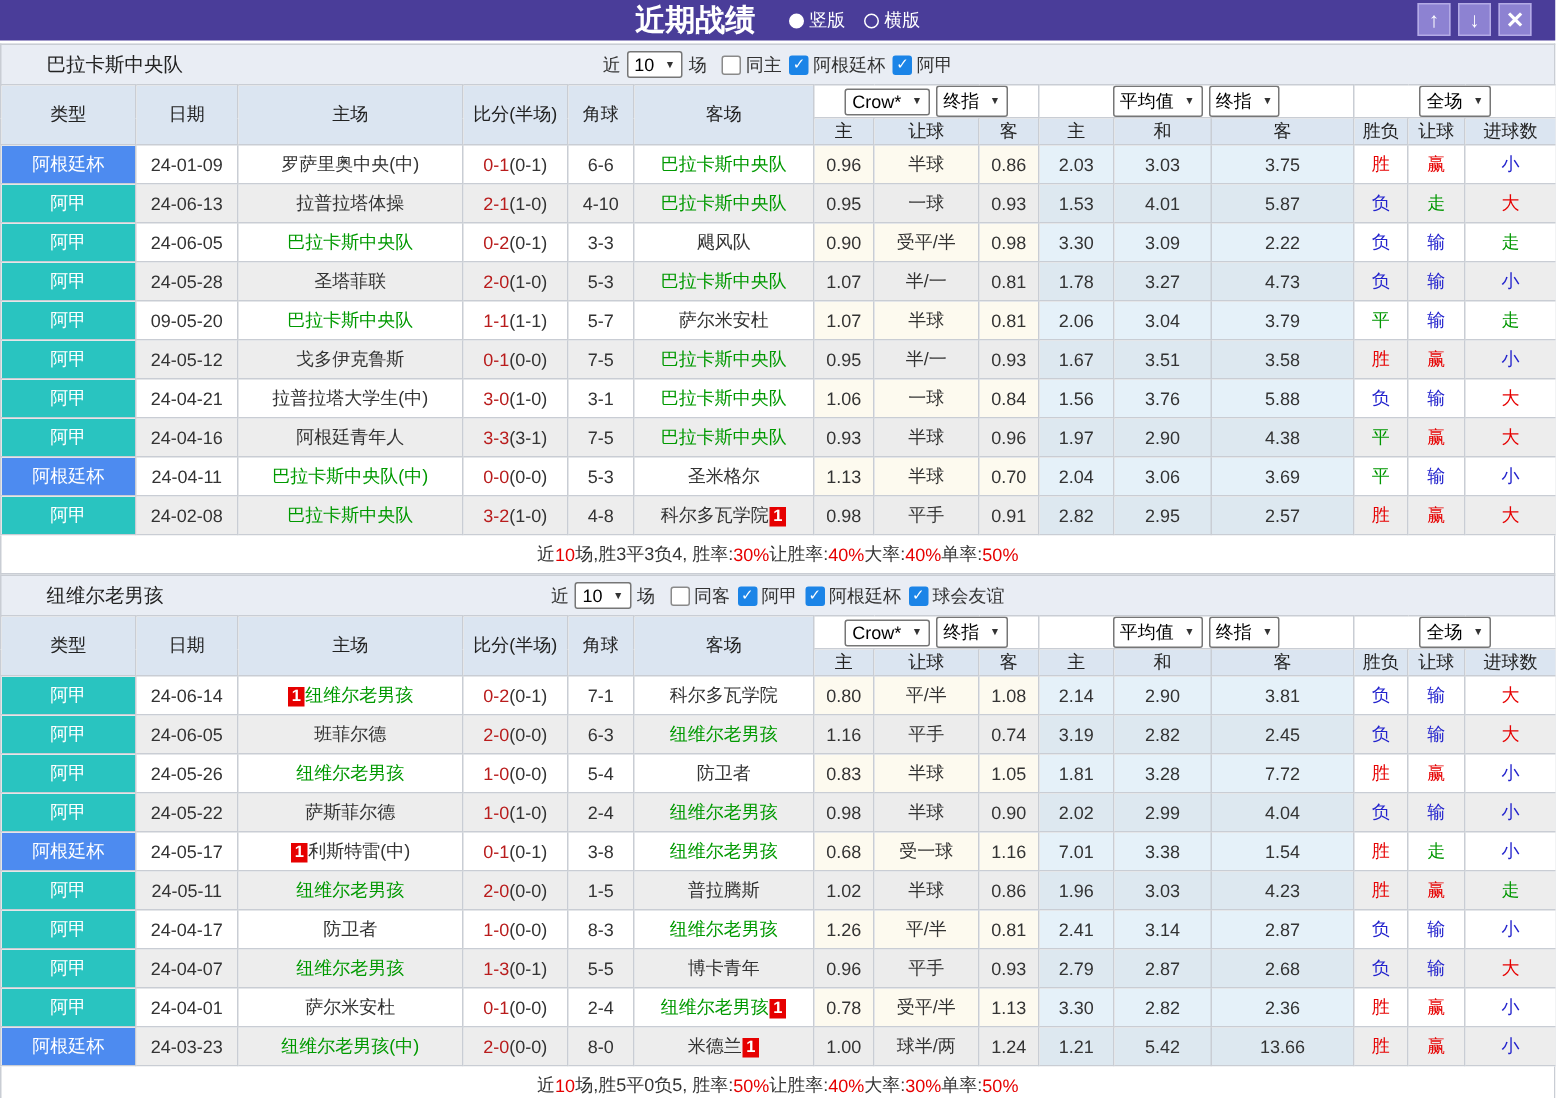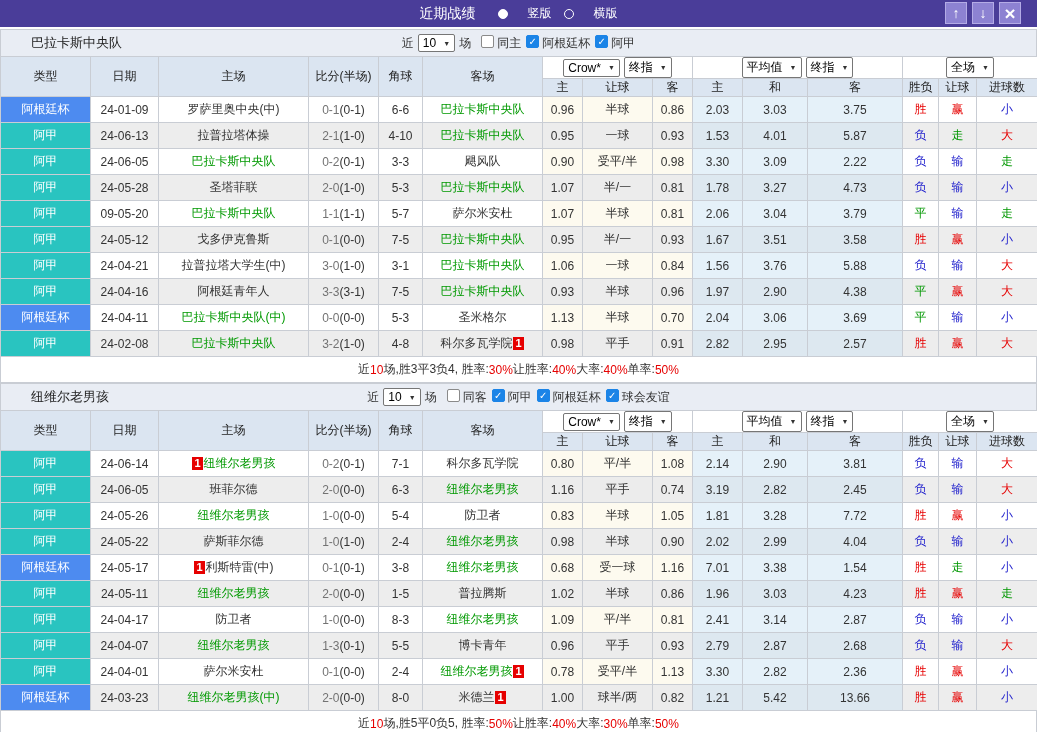--- a/index.html
+++ b/index.html
@@ -1,55 +1,55 @@
 <!DOCTYPE html>
 <html><head>
 <meta charset="utf-8">
 <style>
 *{box-sizing:border-box;margin:0;padding:0}
 html,body{background:#fff}
 body{width:1037px;font-family:"Liberation Sans","DejaVu Sans",sans-serif;font-size:12px;color:#333}
 .titlebar{height:27px;background:#4a3d99;position:relative;display:flex;align-items:center;justify-content:center;color:#fff}
-.titlebar .title{font-weight:normal;font-size:14px;margin-right:22px}
+.titlebar .title{font-weight:bold;font-size:20px;margin-right:22px}
 .radio-group{display:flex;align-items:center;gap:12px;font-size:12px}
-.radio-opt{display:inline-flex;align-items:center;gap:20px;cursor:pointer}
+.radio-opt{display:inline-flex;align-items:center;gap:4px;cursor:pointer}
 .radio{width:10px;height:10px;border:1px solid #fff;border-radius:50%;display:inline-block}
 .radio.sel{background:#fff}
 .tb-buttons{position:absolute;right:16px;top:2px;display:flex;gap:5px}
 .tb-btn{width:22px;height:22px;background:#8d82d2;border:1px solid #b4abe6;color:#fff;font-weight:bold;display:flex;align-items:center;justify-content:center;font-size:14px;cursor:pointer}
 .tb-btn.close{font-size:19px;line-height:1}
 .sec{margin-top:2px}
 .sec-header{height:27px;background:#e9edf4;border:1px solid #c9cdd4;border-bottom:none;display:flex;align-items:center;justify-content:center;position:relative}
 .team-name{position:absolute;left:30px;font-size:13px;color:#222}
 .filters{display:flex;align-items:center;gap:4px;font-size:12px}
 .sel-box{display:inline-flex;align-items:center;background:#fff;border:1px solid #767676;border-radius:2px;padding:1px 4px;font-size:12px;gap:7px;cursor:pointer;color:#000}
 .caret{font-size:7px;color:#333}
 .checks{display:inline-flex;align-items:center}
-.check-item{display:inline-flex;align-items:flex-start;margin-left:6px;cursor:pointer}
+.check-item{display:inline-flex;align-items:center;margin-left:6px;cursor:pointer}
 .check-item:nth-child(n+2){margin-left:5px}
 .cb{width:13px;height:13px;border:1px solid #8a8a8a;background:#fff;border-radius:2px;display:inline-flex;align-items:center;justify-content:center;font-size:10px;font-weight:bold;margin-right:3px}
 .cb.on{background:#1b84e7;border-color:#1b84e7;color:#fff}
 table{border-collapse:collapse;table-layout:fixed;width:1037px}
 th,td{border:1px solid #c9cdd4;text-align:center;overflow:hidden;white-space:nowrap;font-size:12px}
 thead th{background:#dbe5f1;font-weight:normal;color:#222}
 thead tr.sel-row th.white{background:#fff}
 thead tr.sel-row th{height:21px}
 thead tr.lbl-row th{height:18px}
 .th-sels{display:flex;align-items:center;justify-content:center;gap:4px}
 tbody td{height:26px;color:#333}
 tbody tr.alt td{background:#ededed}
 tbody tr td.c-type{color:#fff}
 tbody tr td.c-type.cup{background:#4d8bf0}
 tbody tr td.c-type.league{background:#29c4c0}
 tbody td.crow-col{background:rgba(250,240,210,0.35)}
 tbody tr.alt td.crow-col{background:#ececec}
 tbody td.avg-col{background:rgba(150,200,232,0.25)}
 tbody tr.alt td.avg-col{background:#dde8f0}
 .team.focus{color:#009900}
-.ft{color:#737373}
+.ft{color:#b91c1c}
 .ht{color:#333}
 .res.r{color:#e60000}
 .res.g{color:#009700}
 .res.b{color:#2323cd}
 .badge1{display:inline-block;background:#e60000;color:#fff;font-size:11px;line-height:13px;padding:0 2px;margin:0 1px;font-weight:bold}
 .summary{height:26px;border:1px solid #c9cdd4;border-top:none;display:flex;align-items:center;justify-content:center;background:#fff}
 .summary .k{color:#333}
 .summary .r{color:#e60000}
 </style>
 </head>
@@ -568,21 +568,21 @@
           <td class="res r">赢</td>
           <td class="res g">走</td>
         </tr>
         <tr>
           <td class="c-type league">阿甲</td>
           <td class="c-date">24-04-17</td>
           <td class="c-team"><span class="team">防卫者</span></td>
           <td class="c-score"><span class="ft">1-0</span><span class="ht">(0-0)</span></td>
           <td class="c-corner">8-3</td>
           <td class="c-team"><span class="team focus">纽维尔老男孩</span></td>
-          <td class="crow-col">1.09</td>
+          <td class="crow-col">1.26</td>
           <td class="crow-col">平/半</td>
           <td class="crow-col">0.81</td>
           <td class="avg-col">2.41</td>
           <td class="avg-col">3.14</td>
           <td class="avg-col">2.87</td>
           <td class="res b">负</td>
           <td class="res b">输</td>
           <td class="res b">小</td>
         </tr>
         <tr class="alt">
@@ -621,21 +621,21 @@
         </tr>
         <tr class="alt">
           <td class="c-type cup">阿根廷杯</td>
           <td class="c-date">24-03-23</td>
           <td class="c-team"><span class="team focus">纽维尔老男孩(中)</span></td>
           <td class="c-score"><span class="ft">2-0</span><span class="ht">(0-0)</span></td>
           <td class="c-corner">8-0</td>
           <td class="c-team"><span class="team">米德兰</span><span class="badge1">1</span></td>
           <td class="crow-col">1.00</td>
           <td class="crow-col">球半/两</td>
-          <td class="crow-col">0.82</td>
+          <td class="crow-col">1.24</td>
           <td class="avg-col">1.21</td>
           <td class="avg-col">5.42</td>
           <td class="avg-col">13.66</td>
           <td class="res r">胜</td>
           <td class="res r">赢</td>
           <td class="res b">小</td>
         </tr>
       </tbody>
   </table>
   <div class="summary">

